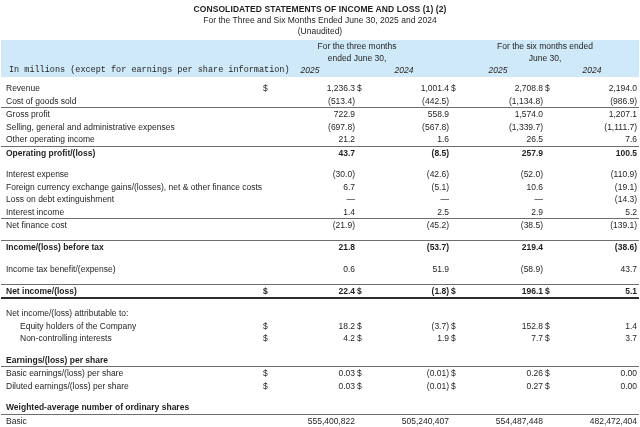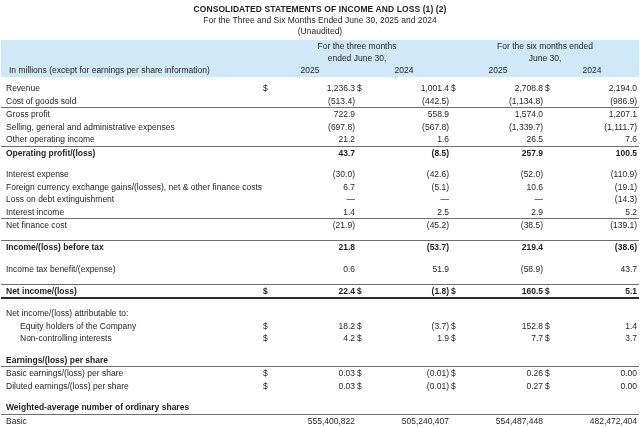--- a/index.html
+++ b/index.html
@@ -23,22 +23,22 @@
     width: 638px;
     margin: 3px 0 0 1px;
     font-size: 8.5px;
   }
   col.c-lbl { width: 262px; }
   col.c-dol { width: 14px; }
   col.c-val { width: 80px; }
 
   thead td { background: var(--band, #cfe9f8); }
   thead .band-center { text-align: center; line-height: 12px; height: 12px; }
-  thead .yr { text-align: center; line-height: 13px; height: 13px; vertical-align: bottom; }
-  thead .unit { padding-left: 8px; vertical-align: bottom; line-height: 13px; white-space: nowrap; }
+  thead .yr { text-align: center; line-height: 13px; height: 13px; vertical-align: bottom; font-style: italic; }
+  thead .unit { padding-left: 8px; vertical-align: bottom; line-height: 13px; white-space: nowrap; font-family: Liberation Mono, monospace; }
 
   tbody td { line-height: 12.5px; height: 12.5px; padding: 0; vertical-align: bottom; }
   td.lbl { padding-left: 5px; white-space: nowrap; overflow: hidden; }
   td.lbl.ind { padding-left: 19px; margin-top: 15px; }
   td.dol { text-align: left; }
   td.val { text-align: right; padding-right: 2px; white-space: nowrap; }
 
   tr.bold > td { font-weight: 700; }
   tr.rule > td { border-bottom: 1px solid var(--rule, #6e6e6e); }
   tr.thick > td { border-bottom: 2px solid var(--rule-thick, #2b2b2b); }
@@ -246,21 +246,21 @@
         <tr class="spacer rule">
           <td colspan="9"></td>
         </tr>
         <tr class="bold thick">
           <td class="lbl">Net income/(loss)</td>
           <td class="dol">$</td>
           <td class="val">22.4</td>
           <td class="dol">$</td>
           <td class="val">(1.8)</td>
           <td class="dol">$</td>
-          <td class="val">160.5</td>
+          <td class="val">196.1</td>
           <td class="dol">$</td>
           <td class="val">5.1</td>
         </tr>
         <tr class="spacer">
           <td colspan="9"></td>
         </tr>
         <tr class="">
           <td class="lbl">Net income/(loss) attributable to:</td>
           <td class="dol"></td>
           <td class="val"></td>

